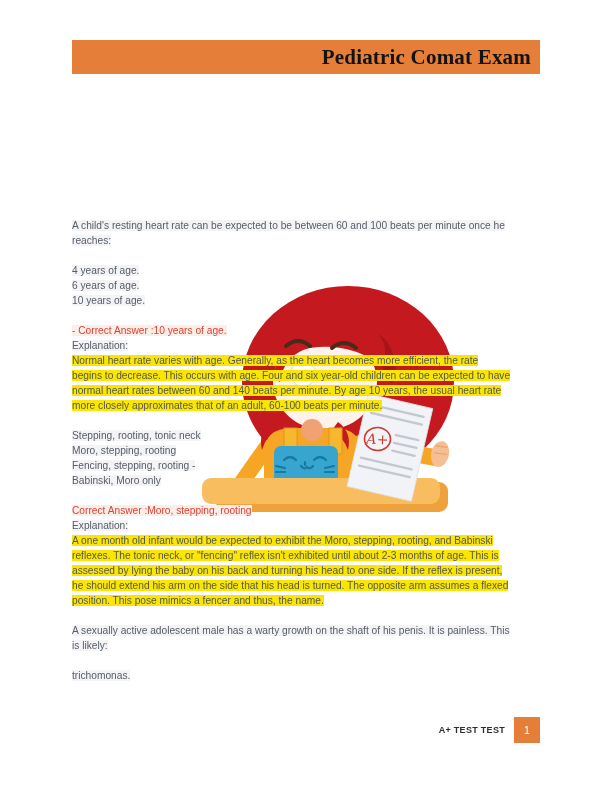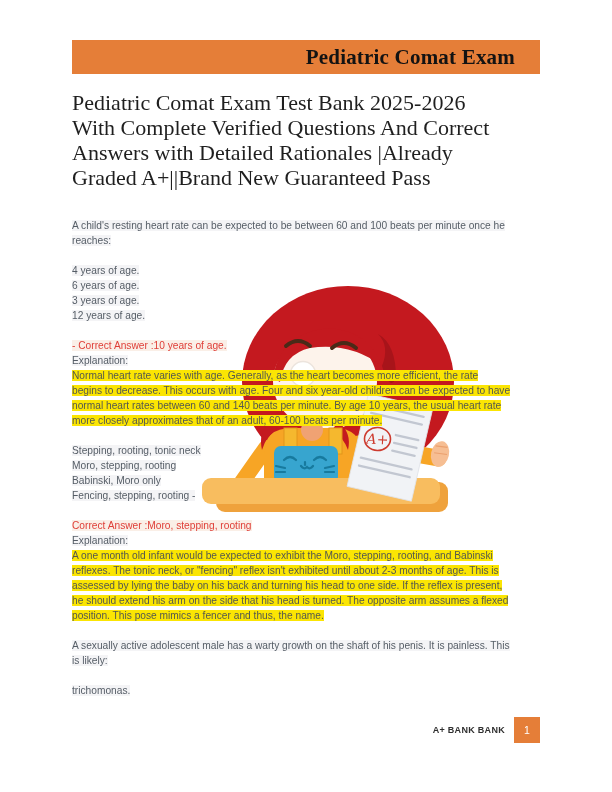--- a/index.html
+++ b/index.html
@@ -10,21 +10,21 @@
   .page{position:absolute;inset:0;}
 
   
   .topbar{
     position:absolute;left:72px;top:40px;width:468px;height:34px;
     background:#E57E38;display:flex;align-items:center;justify-content:flex-end;
     z-index:3;
   }
   .topbar span{
     font-family:"Liberation Serif", serif;font-weight:bold;font-size:21px;
-    color:#131313;padding-right:25px;letter-spacing:.2px;
+    color:#131313;padding-right:9px;letter-spacing:.2px;
   }
 
   
   .doc-title{
     position:absolute;left:72px;top:90px;width:486px;margin:0;z-index:3;
     font-family:"Liberation Serif", serif;font-weight:normal;
     font-size:22px;line-height:25px;color:#1f1f1f;white-space:pre-line;
   }
 
   
@@ -116,67 +116,62 @@
     <g transform="rotate(12 240 172)">
       <ellipse cx="240" cy="172" rx="9" ry="13" fill="#F6BE93"></ellipse>
       <path d="M 234,165 L 246,164 M 234,172 L 247,171" stroke="#EBA06E" stroke-width="1.2" fill="none"></path>
     </g>
   </svg>
 
   <header class="topbar">
     <span>Pediatric Comat Exam</span>
   </header>
 
-  <h1 class="doc-title">Pediatric Comat Exam Test Bank 2025-2026
-With Complete Verified Questions And Correct
-Answers with Detailed Rationales |Already
-Graded A+||Brand New Guaranteed Pass</h1>
 
   <main class="flow">
 
     <p class="blk"><span class="t">A child's resting heart rate can be expected to be between 60 and 100 beats per minute once he
 reaches:</span></p>
 
     <div class="blk">
       <div><span class="t">4 years of age.</span></div>
       <div><span class="t">6 years of age.</span></div>
-      <div><span class="t">3 years of age.</span></div>
-      <div><span class="t">12 years of age.</span></div>
+      <div><span class="t">10 years of age.</span></div>
     </div>
 
     <div class="tight"><span class="t red"> - Correct Answer :10 years of age.</span></div>
     <div class="tight"><span class="t">Explanation:</span></div>
     <p class="blk"><span class="hl">Normal heart rate varies with age. Generally, as the heart becomes more efficient, the rate
 begins to decrease. This occurs with age. Four and six year-old children can be expected to have
 normal heart rates between 60 and 140 beats per minute. By age 10 years, the usual heart rate
 more closely approximates that of an adult, 60-100 beats per minute.</span></p>
 
 
     <div class="blk">
       <div><span class="t">Stepping, rooting, tonic neck</span></div>
       <div><span class="t">Moro, stepping, rooting</span></div>
+      <div><span class="t">Fencing, stepping, rooting -</span></div>
       <div><span class="t">Babinski, Moro only</span></div>
-      <div><span class="t">Fencing, stepping, rooting -</span></div>
     </div>
 
     <div class="tight"><span class="t red"> Correct Answer :Moro, stepping, rooting</span></div>
     <div class="tight"><span class="t">Explanation:</span></div>
     <p class="blk"><span class="hl">A one month old infant would be expected to exhibit the Moro, stepping, rooting, and Babinski
 reflexes. The tonic neck, or "fencing" reflex isn't exhibited until about 2-3 months of age. This is
 assessed by lying the baby on his back and turning his head to one side. If the reflex is present,
 he should extend his arm on the side that his head is turned. The opposite arm assumes a flexed
 position. This pose mimics a fencer and thus, the name.</span></p>
 
     <p class="blk"><span class="t">A sexually active adolescent male has a warty growth on the shaft of his penis. It is painless. This
 is likely:</span></p>
 
     <div class="blk">
       <div><span class="t">trichomonas.</span></div>
     </div>
 
   </main>
 
   <footer class="footer">
-    <span class="brand">A+ BANK BANK</span>
+    <span class="brand">A+ TEST TEST</span>
     <span class="pagebox">1</span>
   </footer>
 
 </div>
 
 </body></html>

